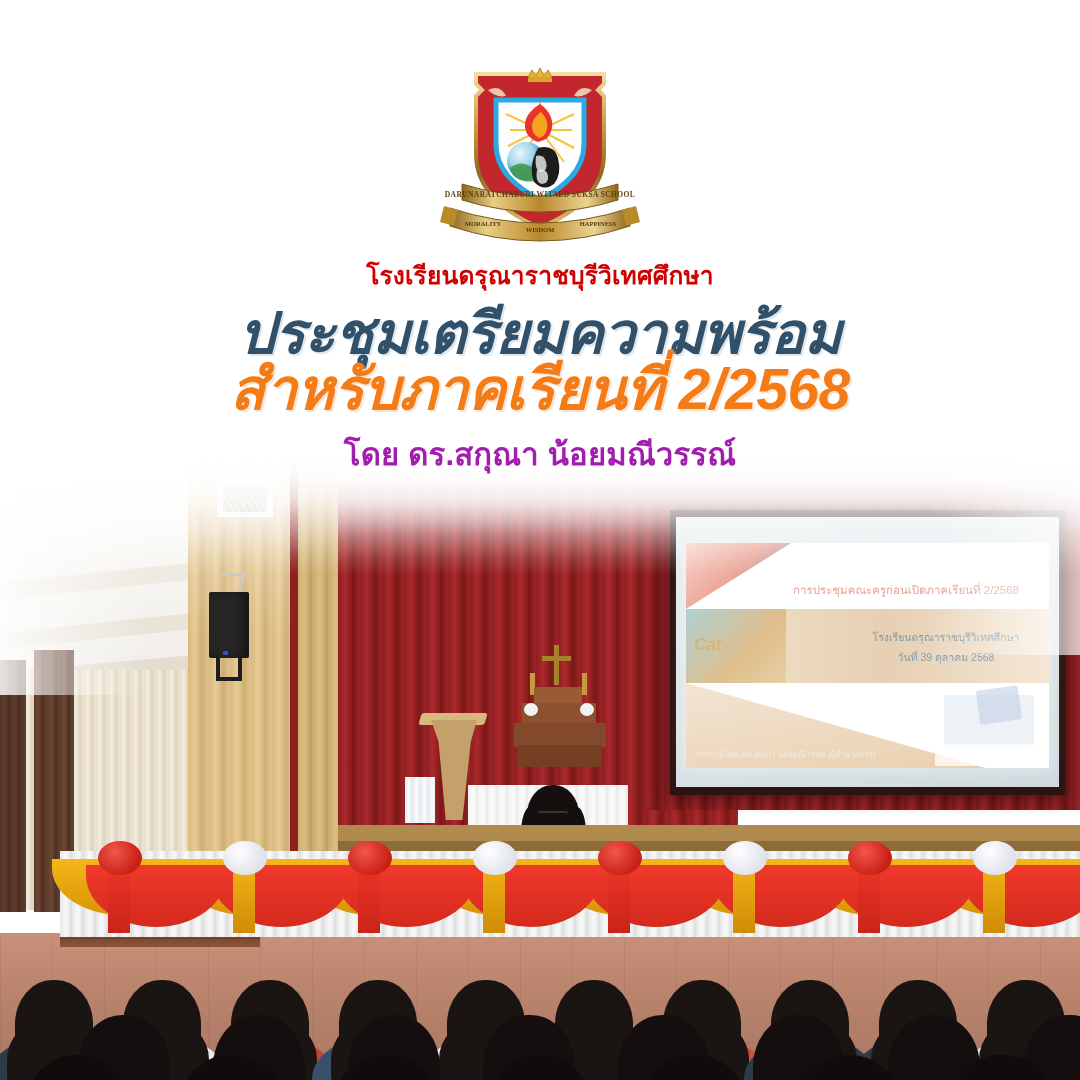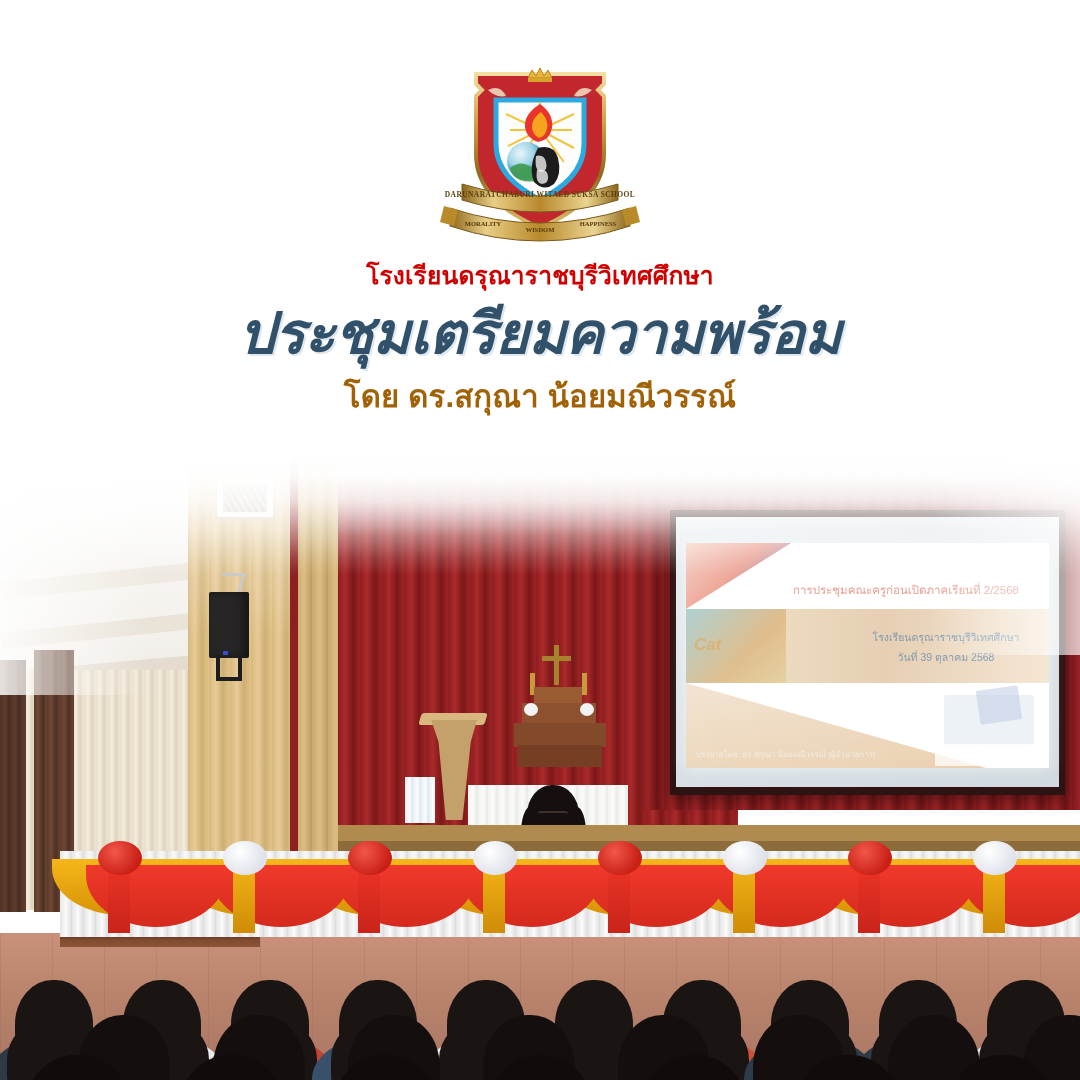--- a/index.html
+++ b/index.html
@@ -19,21 +19,21 @@
 
   
   .school-name{ font-size:24.5px; font-weight:bold; color:#D00000; letter-spacing:.2px;
                 margin-top:14px; line-height:1.15; white-space:nowrap; }
   .title-main{ font-size:57px; font-weight:bold; color:#31506A; line-height:1.02;
                margin-top:14px; font-style:italic; letter-spacing:-.5px; white-space:nowrap;
                text-shadow:2px 2px 0 rgba(180,200,215,.42); }
   .title-sub{ font-size:57px; font-weight:bold; color:#F47B16; line-height:1.04;
               margin-top:-2px; font-style:italic; letter-spacing:-.5px; white-space:nowrap;
               text-shadow:2px 2px 0 rgba(235,200,170,.45); }
-  .byline{ font-size:31px; font-weight:bold; color:#a16207; margin-top:9px;
+  .byline{ font-size:31px; font-weight:bold; color:#a21caf; margin-top:9px;
            letter-spacing:.2px; white-space:nowrap; }
 
   
   .photo{ position:absolute; left:0; top:455px; width:1080px; height:625px; overflow:hidden; z-index:5; }
   .ph{ position:absolute; }
 
   
   .wall-left   { left:0;    top:0;   width:330px; height:240px; background:linear-gradient(180deg,#fdfdfc 0%,#f6f4f0 55%,#efece6 100%); }
   .beam1{ left:0; top:112px; width:300px; height:17px; background:#efeae1; transform:rotate(-6deg); filter:blur(.6px); }
   .beam2{ left:0; top:163px; width:290px; height:16px; background:#e9e3d8; transform:rotate(-6deg); filter:blur(.6px); }
@@ -457,17 +457,18 @@
         <text x="43" y="170" font-size="6.5" font-family="'Liberation Serif',serif" font-weight="bold" fill="#55390D" text-anchor="middle">MORALITY</text>
         <text x="100" y="176" font-size="6.5" font-family="'Liberation Serif',serif" font-weight="bold" fill="#55390D" text-anchor="middle">WISDOM</text>
         <text x="158" y="170" font-size="6.5" font-family="'Liberation Serif',serif" font-weight="bold" fill="#55390D" text-anchor="middle">HAPPINESS</text>
       </svg>
     </div>
 
     <div class="school-name">โรงเรียนดรุณาราชบุรีวิเทศศึกษา</div>
 
     <div class="title-main">ประชุมเตรียมความพร้อม</div>
 
+    <div class="title-sub">สำหรับภาคเรียนที่ 2/2568</div>
 
     <div class="byline">โดย ดร.สกุณา น้อยมณีวรรณ์</div>
   </div>
 
 </div>
 
 </body></html>

